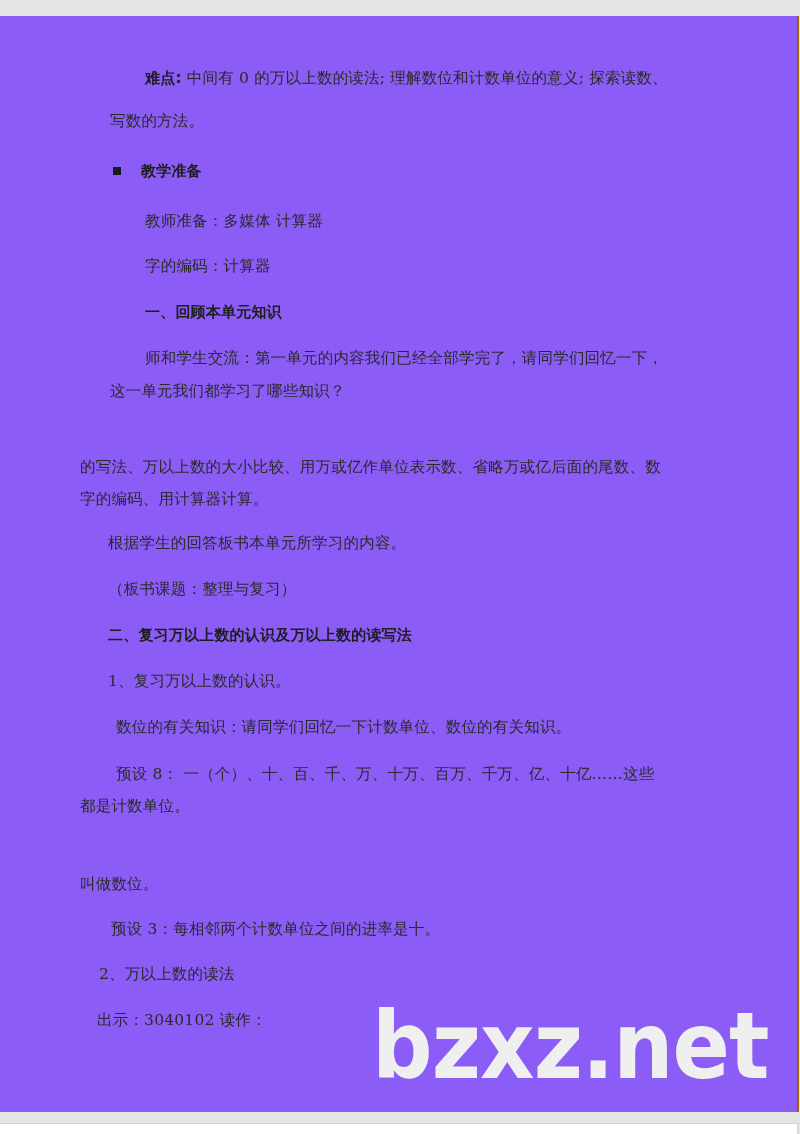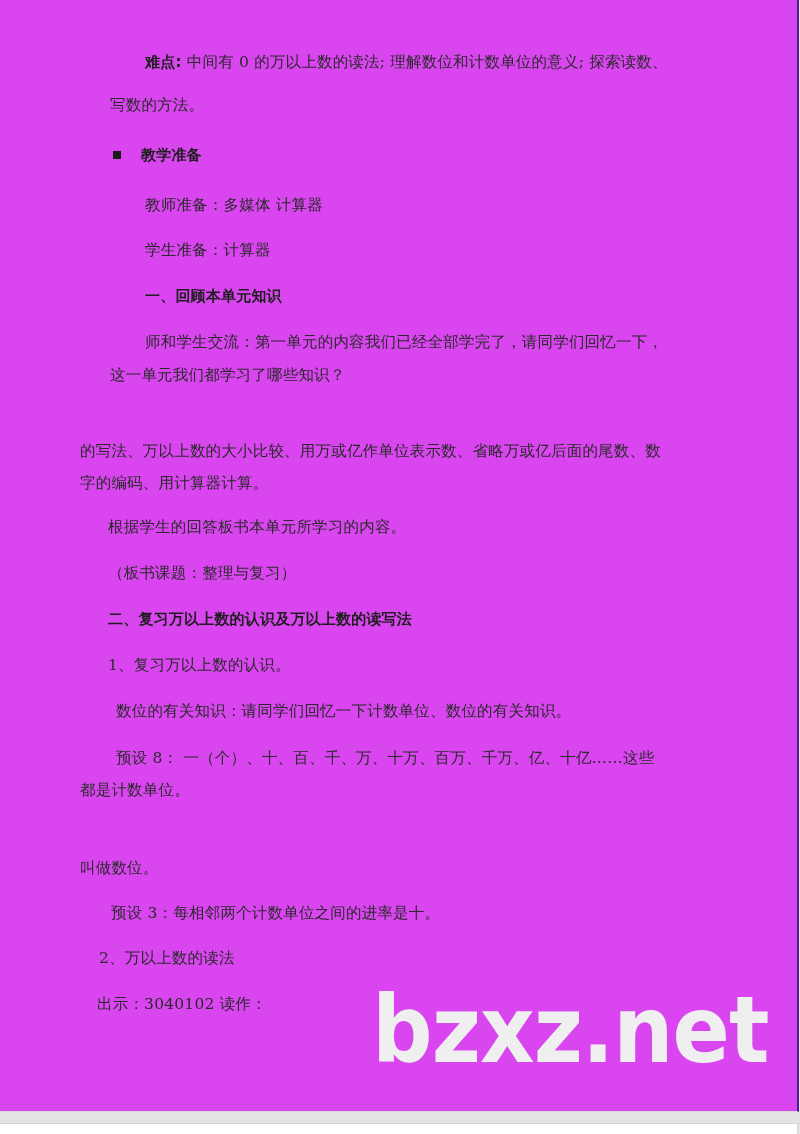--- a/index.html
+++ b/index.html
@@ -11,25 +11,25 @@
       overflow: hidden;
     }
     body {
       position: relative;
       font-family: "DejaVu Serif", "Liberation Serif", serif;
       color: #2a2a2a;
     }
     .page {
       position: absolute;
       left: 0;
-      top: 0;
+      top: 16px;
       width: 797px;
       height: 1111px;
-      background: #d946ef;
-      border-right: 2px solid #4c1d95;
+      background: #8b5cf6;
+      border-right: 2px solid #a16207;
       border-bottom: 1px solid #d8d8d8;
       box-sizing: content-box;
     }
     .page-gap {
       position: absolute;
       left: 0;
       top: 1112px;
       width: 800px;
       height: 11px;
       background: #e4e4e4;
@@ -87,21 +87,21 @@
 
   <div class="line" style="left:145px; top:52px;">
     <span class="bold">难点:</span>
     <span>中间有 0 的万以上数的读法; 理解数位和计数单位的意义; 探索读数、</span>
   </div>
   <div class="line" style="left:110px; top:95px;">写数的方法。</div>
 
   <div class="bullet"></div>
   <div class="line bold" style="left:141px; top:145px;">教学准备</div>
   <div class="line" style="left:145px; top:195px;">教师准备：多媒体  计算器</div>
-  <div class="line" style="left:145px; top:240px;">学生准备：计算器</div>
+  <div class="line" style="left:145px; top:240px;">字的编码：计算器</div>
 
   <div class="line bold" style="left:145px; top:286px;">一、回顾本单元知识</div>
   <div class="line" style="left:145px; top:332px;">师和学生交流：第一单元的内容我们已经全部学完了，请同学们回忆一下，</div>
   <div class="line" style="left:110px; top:365px;">这一单元我们都学习了哪些知识？</div>
 
   <div class="line" style="left:80px; top:441px;">的写法、万以上数的大小比较、用万或亿作单位表示数、省略万或亿后面的尾数、数</div>
   <div class="line" style="left:80px; top:473px;">字的编码、用计算器计算。</div>
 
   <div class="line" style="left:108px; top:517px;">根据学生的回答板书本单元所学习的内容。</div>
   <div class="line bold" style="left:108px; top:609px;">二、复习万以上数的认识及万以上数的读写法</div>

